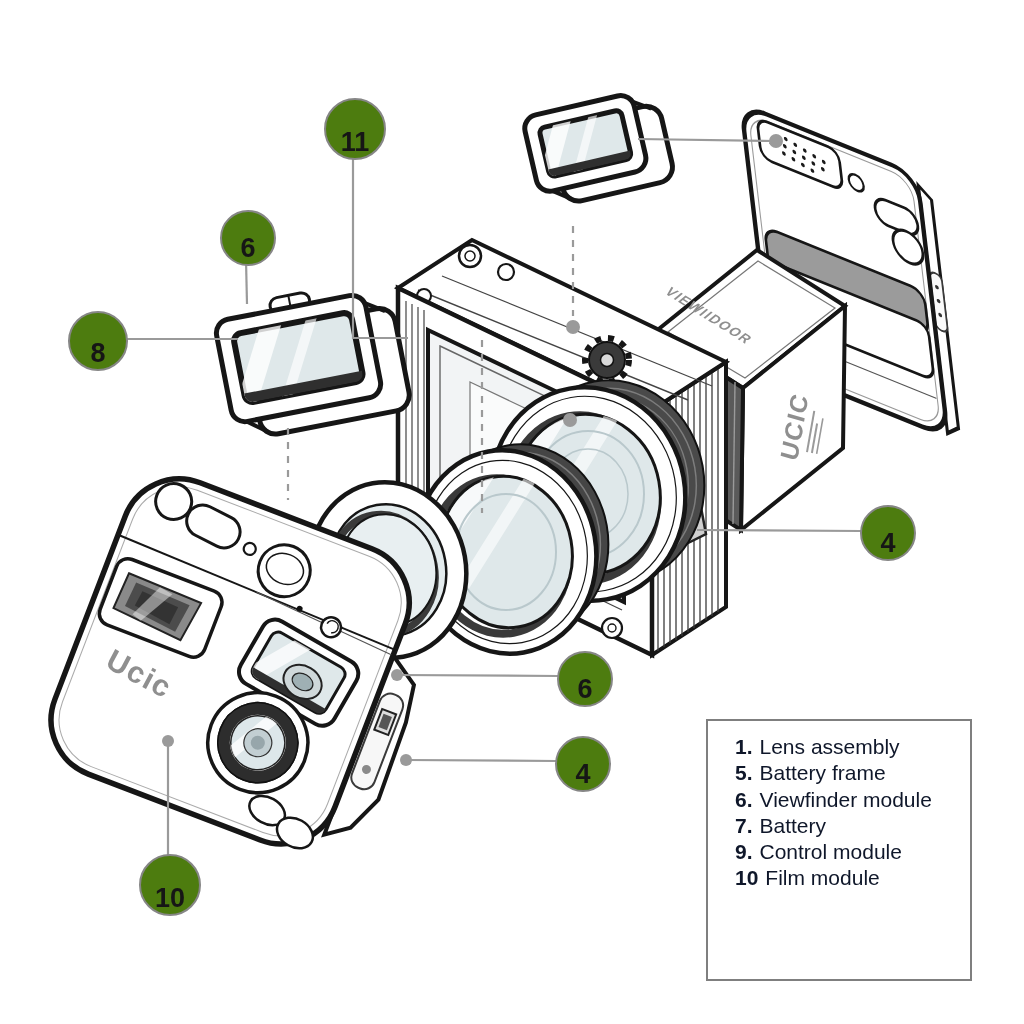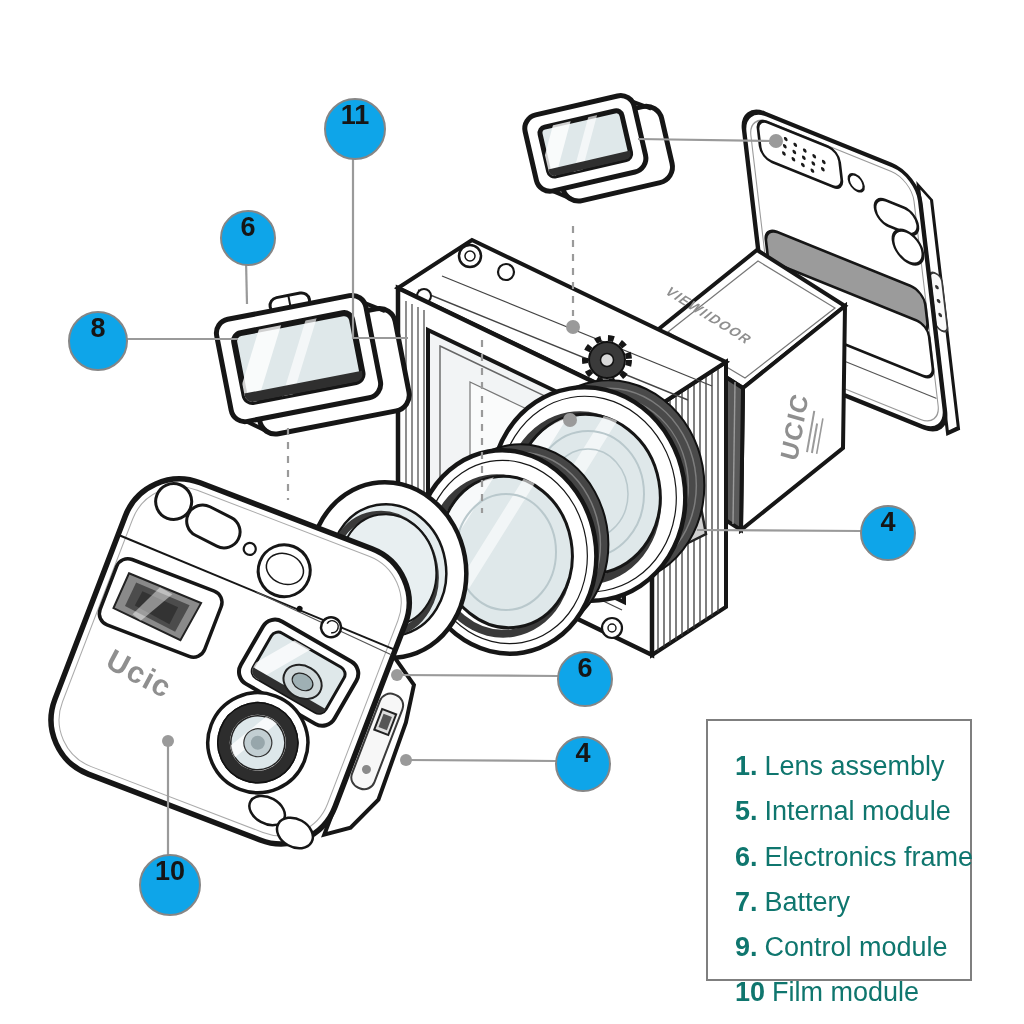--- a/index.html
+++ b/index.html
@@ -1,25 +1,25 @@
 <!DOCTYPE html>
 <html><head>
 <meta charset="utf-8">
 <style>
   html,body{margin:0;padding:0;background:#fff;}
   .stage{position:relative;width:1024px;height:1024px;background:#fff;overflow:hidden;
          font-family:"Liberation Sans",sans-serif;}
   .stage svg{position:absolute;left:0;top:0;}
-  .callout{position:absolute;border:2px solid #868686;border-radius:50%;background:#0ea5e9;
-           display:flex;align-items:flex-start;justify-content:center;
+  .callout{position:absolute;border:2px solid #868686;border-radius:50%;background:#4d7c0f;
+           display:flex;align-items:flex-end;justify-content:center;
            font-weight:700;color:#161616;font-size:27px;z-index:5;}
   .legend{position:absolute;left:706px;top:719px;width:266px;height:262px;
           border:2px solid #7f7f7f;background:#fff;box-sizing:border-box;
           padding:13px 8px 0 27px;z-index:4;}
-  .lg-row{font-size:27px;line-height:26.3px;color:#0f766e;white-space:nowrap;margin-top:19px;}
+  .lg-row{font-size:21px;line-height:26.3px;color:#0f172a;white-space:nowrap;}
   .lg-num{font-weight:700;margin-right:7px;}
   .brand-text{fill:#8f8f8f;font-weight:700;letter-spacing:1.5px;}
 </style>
 </head>
 <body>
 
 <div class="stage">
 
 <svg width="1024" height="1024" viewBox="0 0 1024 1024">
   <defs>
@@ -317,20 +317,20 @@
     </div>
 <div class="callout" style="left:555px;top:736px;width:52px;height:52px;">
       <span>4</span>
     </div>
 <div class="callout" style="left:139px;top:854px;width:58px;height:58px;">
       <span>10</span>
     </div>
 
 <div class="legend">
   <div class="lg-row"><span class="lg-num">1.</span><span>Lens assembly</span></div>
-  <div class="lg-row"><span class="lg-num">5.</span><span>Internal module</span></div>
-  <div class="lg-row"><span class="lg-num">6.</span><span>Electronics frame</span></div>
+  <div class="lg-row"><span class="lg-num">5.</span><span>Battery frame</span></div>
+  <div class="lg-row"><span class="lg-num">6.</span><span>Viewfinder module</span></div>
   <div class="lg-row"><span class="lg-num">7.</span><span>Battery</span></div>
   <div class="lg-row"><span class="lg-num">9.</span><span>Control module</span></div>
   <div class="lg-row"><span class="lg-num">10</span><span>Film module</span></div>
 </div>
 
 </div>
 
 </body></html>

